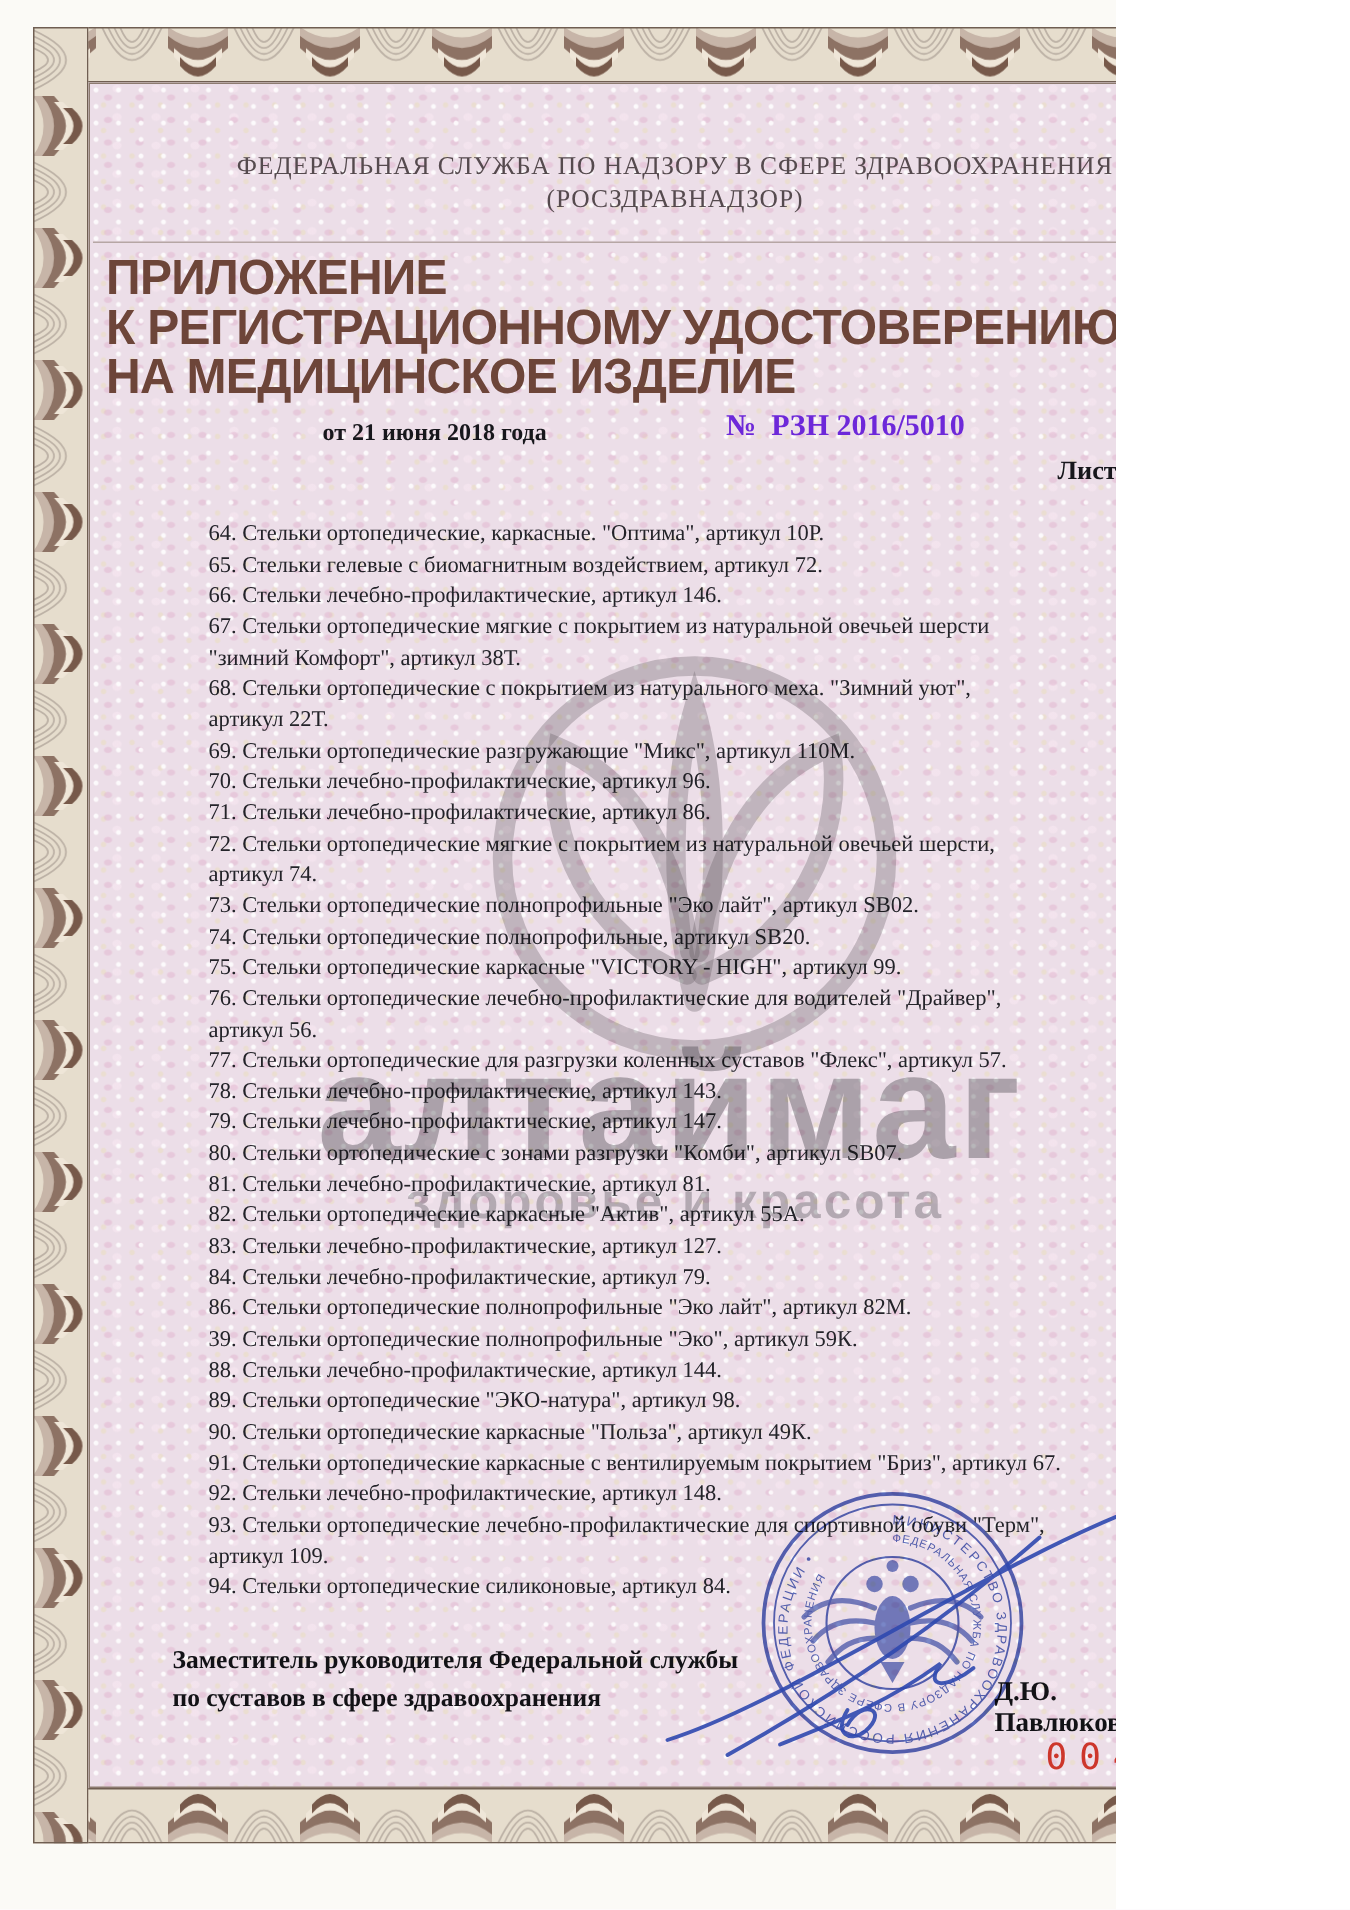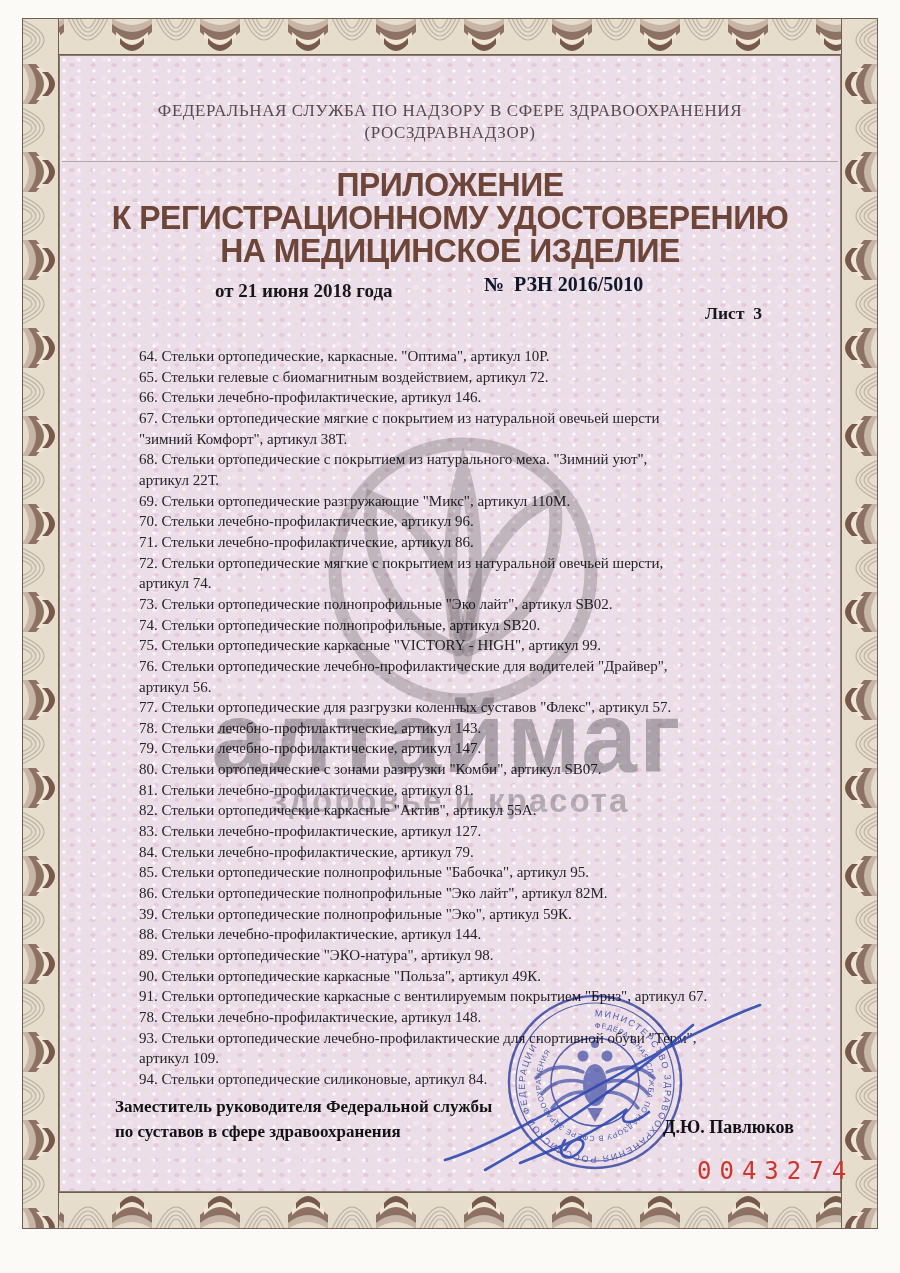--- a/index.html
+++ b/index.html
@@ -1,17 +1,17 @@
 <!DOCTYPE html>
 <html><head>
 <meta charset="utf-8">
 <style>
   html,body{margin:0;padding:0;background:#ffffff;}
   .page{
-    position:relative;width:900px;height:1273px;overflow:hidden;
+    position:relative;width:744px;height:1273px;overflow:hidden;
     background:#fbfaf6;
     font-family:"Liberation Serif",serif;
   }
   
   .strip{position:absolute;display:block;}
   .strip.top{left:22px;top:18px;}
   .strip.bottom{left:22px;top:1192px;transform:scaleY(-1);}
   .strip.left{left:22px;top:18px;}
   .strip.right{left:841px;top:18px;transform:scaleX(-1);}
   
@@ -26,27 +26,27 @@
     background-size:15px 11px,21px 15px,19px 17px,26px 19px;
     border:1px solid #8d7b70;
     box-sizing:border-box;
   }
   .agency{
     position:absolute;left:59px;top:100px;width:782px;text-align:center;
     color:#554a4e;font-size:17px;letter-spacing:.6px;line-height:22px;
   }
   .rule{position:absolute;left:62px;top:161px;width:776px;height:1px;background:#b6a6a4;}
   .titles{
-    position:absolute;left:59px;top:168px;width:782px;text-align:center;
+    position:absolute;left:59px;top:168px;width:782px;
     font-family:"Liberation Sans",sans-serif;font-weight:bold;
     color:#6d4539;font-size:33px;line-height:33px;letter-spacing:-0.5px;
   }
   .titles .tline{transform:scaleX(0.97);transform-origin:center;}
-  .dateline{position:absolute;left:215px;top:280px;font-weight:bold;font-size:19px;color:#17171c;}
-  .regnum{position:absolute;left:484px;top:273px;font-weight:bold;font-size:20px;color:#0f172a;white-space:pre;}
+  .dateline{position:absolute;left:215px;top:280px;font-weight:bold;font-size:16px;color:#17171c;}
+  .regnum{position:absolute;left:484px;top:273px;font-weight:bold;font-size:20px;color:#6d28d9;white-space:pre;}
   .sheet{position:absolute;left:705px;top:303px;font-weight:bold;font-size:17.5px;color:#17171c;white-space:pre;}
   .items{
     position:absolute;left:115px;top:346px;width:712px;
     font-size:15px;line-height:20.65px;color:#232329;margin-left:24px;
   }
   .items .line{white-space:pre-wrap;}
   .sig-block{
     position:absolute;left:115px;top:1094px;width:560px;
     font-weight:bold;font-size:17px;line-height:25px;color:#121216;
   }
@@ -185,28 +185,27 @@
       <div class="line">76. Стельки ортопедические лечебно-профилактические для водителей "Драйвер",
 артикул 56.</div>
       <div class="line">77. Стельки ортопедические для разгрузки коленных суставов "Флекс", артикул 57.</div>
       <div class="line">78. Стельки лечебно-профилактические, артикул 143.</div>
       <div class="line">79. Стельки лечебно-профилактические, артикул 147.</div>
       <div class="line">80. Стельки ортопедические с зонами разгрузки "Комби", артикул SB07.</div>
       <div class="line">81. Стельки лечебно-профилактические, артикул 81.</div>
       <div class="line">82. Стельки ортопедические каркасные "Актив", артикул 55А.</div>
       <div class="line">83. Стельки лечебно-профилактические, артикул 127.</div>
       <div class="line">84. Стельки лечебно-профилактические, артикул 79.</div>
-      <div class="line">85. Стельки ортопедические полнопрофильные "Бабочка", артикул 95.</div>
       <div class="line">86. Стельки ортопедические полнопрофильные "Эко лайт", артикул 82М.</div>
       <div class="line">39. Стельки ортопедические полнопрофильные "Эко", артикул 59К.</div>
       <div class="line">88. Стельки лечебно-профилактические, артикул 144.</div>
       <div class="line">89. Стельки ортопедические "ЭКО-натура", артикул 98.</div>
       <div class="line">90. Стельки ортопедические каркасные "Польза", артикул 49К.</div>
       <div class="line">91. Стельки ортопедические каркасные с вентилируемым покрытием "Бриз", артикул 67.</div>
-      <div class="line">78. Стельки лечебно-профилактические, артикул 148.</div>
+      <div class="line">92. Стельки лечебно-профилактические, артикул 148.</div>
       <div class="line">93. Стельки ортопедические лечебно-профилактические для спортивной обуви "Терм",
 артикул 109.</div>
       <div class="line">94. Стельки ортопедические силиконовые, артикул 84.</div>
     </div>
 
   <div class="sig-block">
     <div>Заместитель руководителя Федеральной службы</div>
     <div>по суставов в сфере здравоохранения</div>
   </div>
   <div class="signer">Д.Ю. Павлюков</div>

